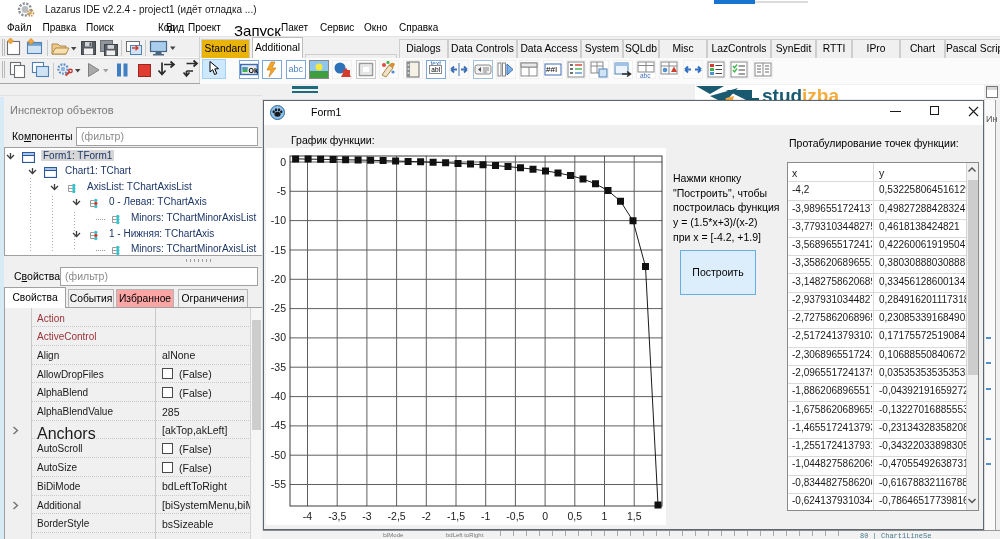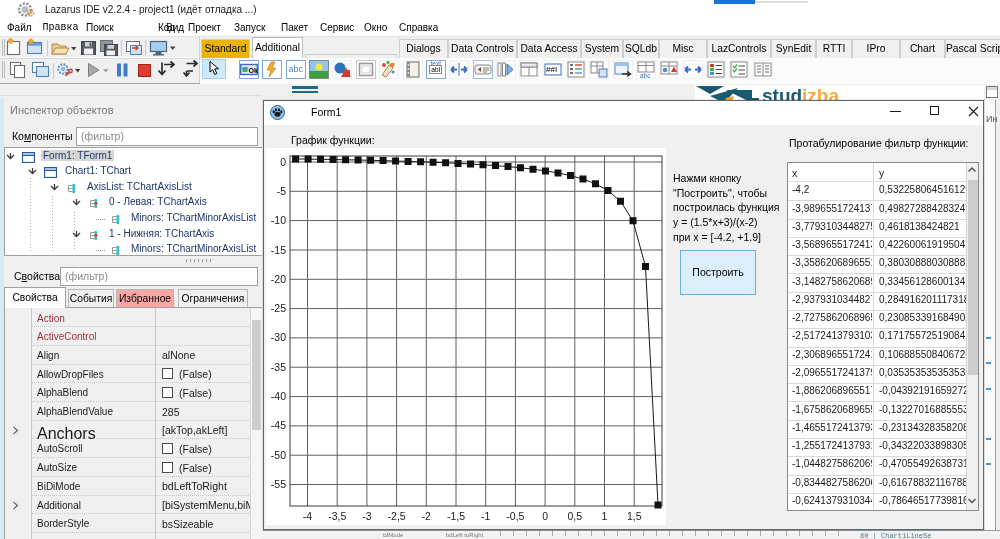--- a/index.html
+++ b/index.html
@@ -10,26 +10,26 @@
 
 <div class="abs" style="left:0;top:0;width:1000px;height:36px;background:#fff;"></div>
 <svg class="abs" style="left:17px;top:2px" width="20" height="15" viewBox="0 0 20 15">
 <circle cx="8" cy="7.5" r="6" fill="none" stroke="#8d9297" stroke-width="2.4" stroke-dasharray="2.2 1.4"></circle>
 <circle cx="8" cy="7.5" r="3.4" fill="#b9bec3"></circle>
 <circle cx="13.5" cy="11" r="3" fill="none" stroke="#c49a52" stroke-width="1.6" stroke-dasharray="1.5 1"></circle>
 <circle cx="13.5" cy="11" r="1.5" fill="#e2a84c"></circle>
 </svg>
 <div class="abs" style="left:45px;top:4px;font-size:10px;color:#1a1a1a;">Lazarus IDE v2.2.4 - project1 (идёт отладка ...)</div>
 <div class="abs" style="left:7px;top:22px;font-size:10px;color:#000;">Файл</div>
-<div class="abs" style="left:42.5px;top:22px;font-size:10px;color:#000;font-family:Liberation Mono, monospace;">Правка</div>
+<div class="abs" style="left:42.5px;top:22px;font-size:10px;color:#000;">Правка</div>
 <div class="abs" style="left:86px;top:22px;font-size:10px;color:#000;">Поиск</div>
 <div class="abs" style="left:130px;top:22px;font-size:10px;color:#000;padding-left:36px;">Вид</div>
 <div class="abs" style="left:158px;top:22px;font-size:10px;color:#000;">Код</div>
 <div class="abs" style="left:188px;top:22px;font-size:10px;color:#000;">Проект</div>
-<div class="abs" style="left:234px;top:22px;font-size:10px;color:#000;">Запуск</div>
+<div class="abs" style="left:234px;top:22px;font-size:15px;color:#000;">Запуск</div>
 <div class="abs" style="left:281px;top:22px;font-size:10px;color:#000;">Пакет</div>
 <div class="abs" style="left:320px;top:22px;font-size:10px;color:#000;">Сервис</div>
 <div class="abs" style="left:364px;top:22px;font-size:10px;color:#000;">Окно</div>
 <div class="abs" style="left:399px;top:22px;font-size:10px;color:#000;">Справка</div>
 <div class="abs" style="left:714px;top:0;width:41px;height:4px;background:#1774d1;"></div>
 <div class="abs" style="left:755px;top:1px;width:53px;height:2px;background:#dcdcdc;"></div>
 <div class="abs" style="left:0;top:36px;width:1000px;height:48px;background:#f0f0f0;border-top:1px solid #e3e3e3;border-bottom:1px solid #a5a5a5;"></div>
 <div class="abs" style="left:0;top:58px;width:199px;height:1px;background:#d9d9d9;"></div>
 <div class="abs" style="left:0;top:57px;width:199px;height:1px;background:#fdfdfd;"></div>
 <div class="abs" style="left:2px;top:39px;width:1px;height:17px;background:#b9b9b9;"></div>
@@ -444,21 +444,21 @@
     <text x="190.0" y="372" font-size="10.5" fill="#1a1a1a" text-anchor="middle">-1,5</text>
     <text x="219.7" y="372" font-size="10.5" fill="#1a1a1a" text-anchor="middle">-1</text>
     <text x="249.4" y="372" font-size="10.5" fill="#1a1a1a" text-anchor="middle">-0,5</text>
     <text x="279.1" y="372" font-size="10.5" fill="#1a1a1a" text-anchor="middle">0</text>
     <text x="308.8" y="372" font-size="10.5" fill="#1a1a1a" text-anchor="middle">0,5</text>
     <text x="338.5" y="372" font-size="10.5" fill="#1a1a1a" text-anchor="middle">1</text>
     <text x="368.2" y="372" font-size="10.5" fill="#1a1a1a" text-anchor="middle">1,5</text>
   </svg>
 <div class="abs" style="left:673px;top:171px;width:120px;font-size:10.5px;line-height:14.7px;color:#000;">Нажми кнопку<br>"Построить", чтобы<br>построилась функция<br>y = (1.5*x+3)/(x-2)<br>при x = [-4.2, +1.9]</div>
 <div class="abs" style="left:680px;top:250px;width:76px;height:45px;background:#dceefb;border:1px solid #66afe0;font-size:10.5px;color:#000;text-align:center;line-height:43px;">Построить</div>
-<div class="abs" style="left:789px;top:137px;font-size:10.5px;color:#000;">Протабулирование фильтр функции:</div>
+<div class="abs" style="left:789px;top:137px;font-size:10.5px;color:#000;">Протабулирование точек функции:</div>
 <div class="abs" style="left:787px;top:162px;width:192px;height:349px;background:#fff;border:1px solid #8a8a8a;overflow:hidden;"></div>
 <div class="abs" style="left:873px;top:163px;width:1px;height:347px;background:#d9d9d9;"></div>
 <div class="abs" style="left:792px;top:167px;font-size:10.5px;color:#1a1a1a;">x</div>
 <div class="abs" style="left:879px;top:167px;font-size:10.5px;color:#1a1a1a;">y</div>
 <div class="abs" style="left:788px;top:181px;width:190px;height:1px;background:#d9d9d9;"></div>
 <div class="abs" style="left:792px;top:184.2px;width:80px;font-size:10px;color:#1a1a1a;white-space:nowrap;overflow:hidden;">-4,2</div>
 <div class="abs" style="left:879px;top:184.2px;width:87px;font-size:10px;color:#1a1a1a;white-space:nowrap;overflow:hidden;">0,532258064516129</div>
 <div class="abs" style="left:788px;top:200.3px;width:190px;height:1px;background:#d9d9d9;"></div>
 <div class="abs" style="left:792px;top:202.5px;width:80px;font-size:10px;color:#1a1a1a;white-space:nowrap;overflow:hidden;">-3,98965517241379</div>
 <div class="abs" style="left:879px;top:202.5px;width:87px;font-size:10px;color:#1a1a1a;white-space:nowrap;overflow:hidden;">0,498272884283247</div>

